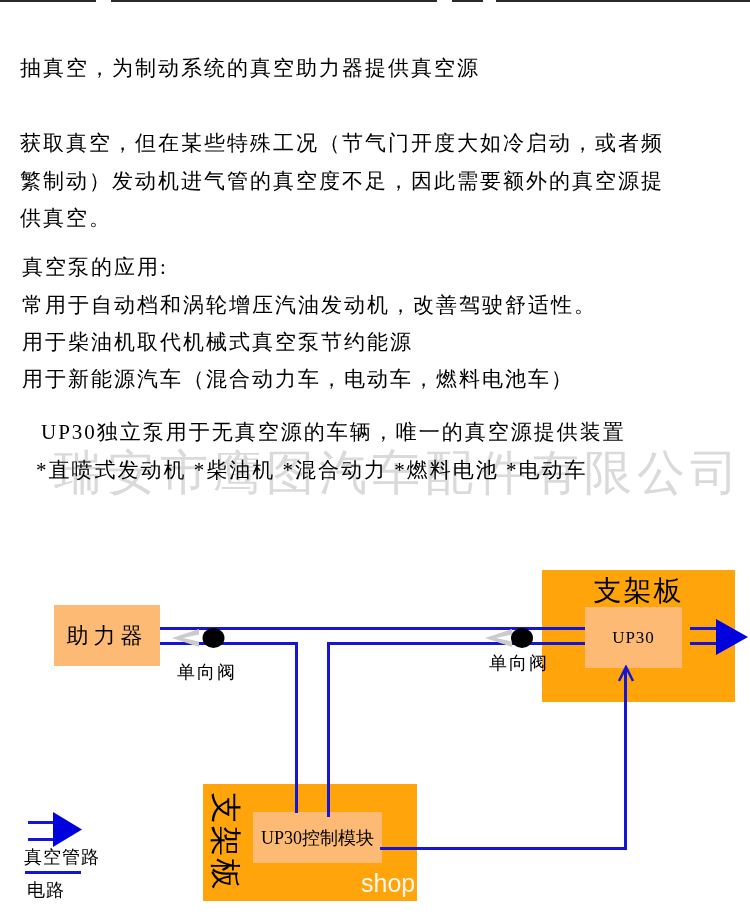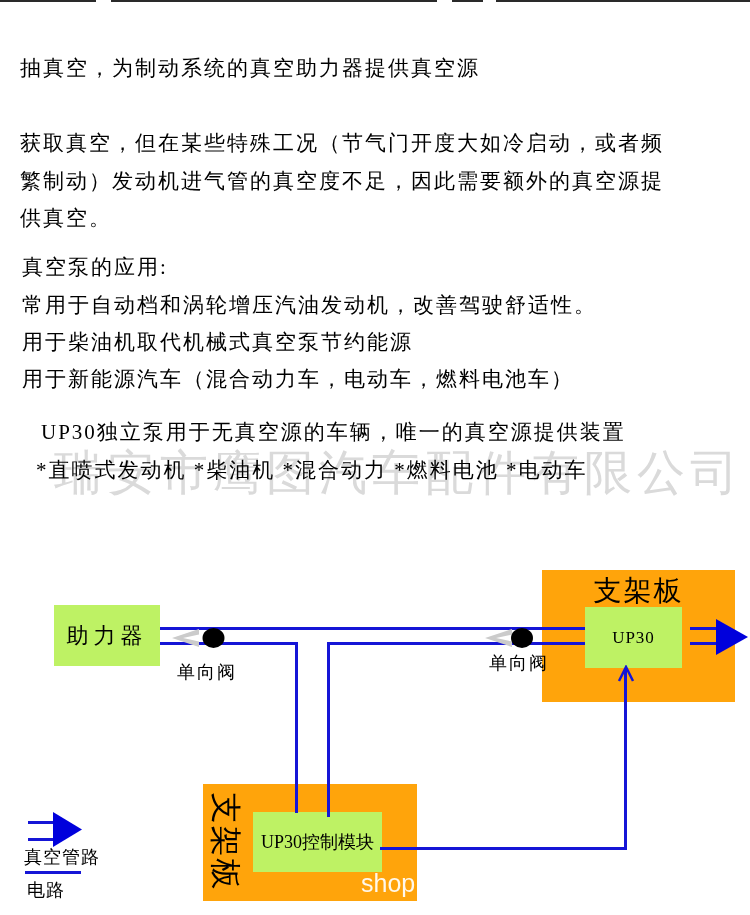--- a/index.html
+++ b/index.html
@@ -18,35 +18,35 @@
   .wm-company {
     position:absolute; left:54px; top:441px; font-size:48px; letter-spacing:5px;
     color:#dadada; white-space:nowrap; z-index:1; font-family:"Liberation Serif", serif;
   }
   .wm-shop {
     position:absolute; left:361px; top:869px; font-size:25px;
     color:rgba(255,255,255,0.92); z-index:7; font-family:"Liberation Sans", sans-serif;
     white-space:nowrap;
   }
   
-  .box-yellow { position:absolute; background:#bef264; z-index:2;
+  .box-yellow { position:absolute; background:#fdba74; z-index:2;
     display:flex; align-items:center; justify-content:center; }
   .box-orange { position:absolute; background:#ffa40b; z-index:1; }
   .booster { left:54px; top:605px; width:106px; height:61px;
     font-size:22px; letter-spacing:5px; }
   .bracket-top { left:542px; top:570px; width:193px; height:132px; }
   .bracket-top-label { position:absolute; left:542px; top:572px; width:193px;
     text-align:center; font-size:28px; letter-spacing:2px; z-index:2; }
   .pump { left:585px; top:607px; width:97px; height:61px;
     font-size:17px; letter-spacing:1px; }
   .bracket-bottom { left:203px; top:784px; width:214px; height:117px; }
   .bracket-bottom-label { position:absolute; left:175px; top:824px; width:100px; height:36px;
     transform:rotate(90deg); text-align:center; font-size:31px; letter-spacing:2px;
     z-index:2; line-height:36px; }
-  .module { left:253px; top:812px; width:129px; height:60px; font-size:18px; }
+  .module { left:253px; top:812px; width:129px; height:51px; font-size:18px; }
   
   .hline { position:absolute; height:3px; background:#1515d6; z-index:3; }
   .vline { position:absolute; width:3px;  background:#1515d6; z-index:3; }
   
   .icon { position:absolute; z-index:4; }
   
   .dlabel { position:absolute; font-size:18px; letter-spacing:2px; z-index:5; white-space:nowrap; }
   .legend-label { position:absolute; font-size:18px; letter-spacing:1px; z-index:5; white-space:nowrap; }
 </style>
 </head>

